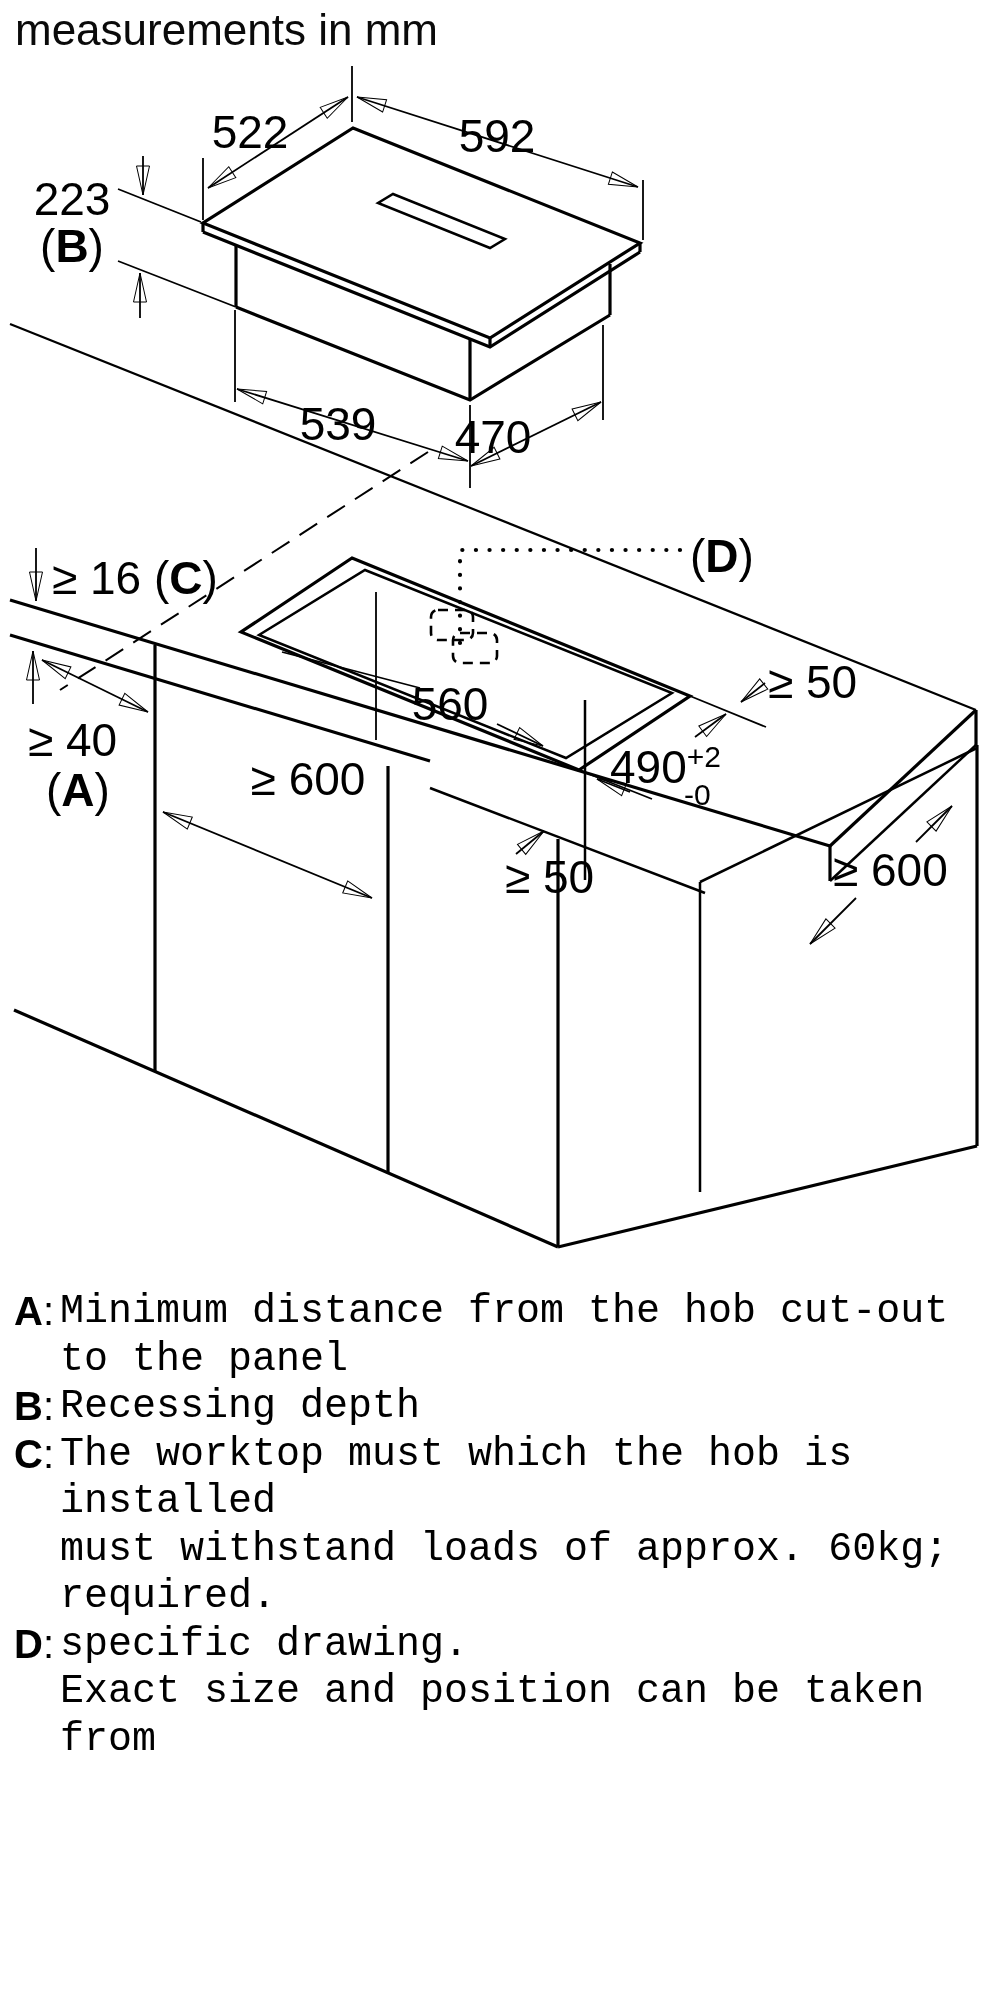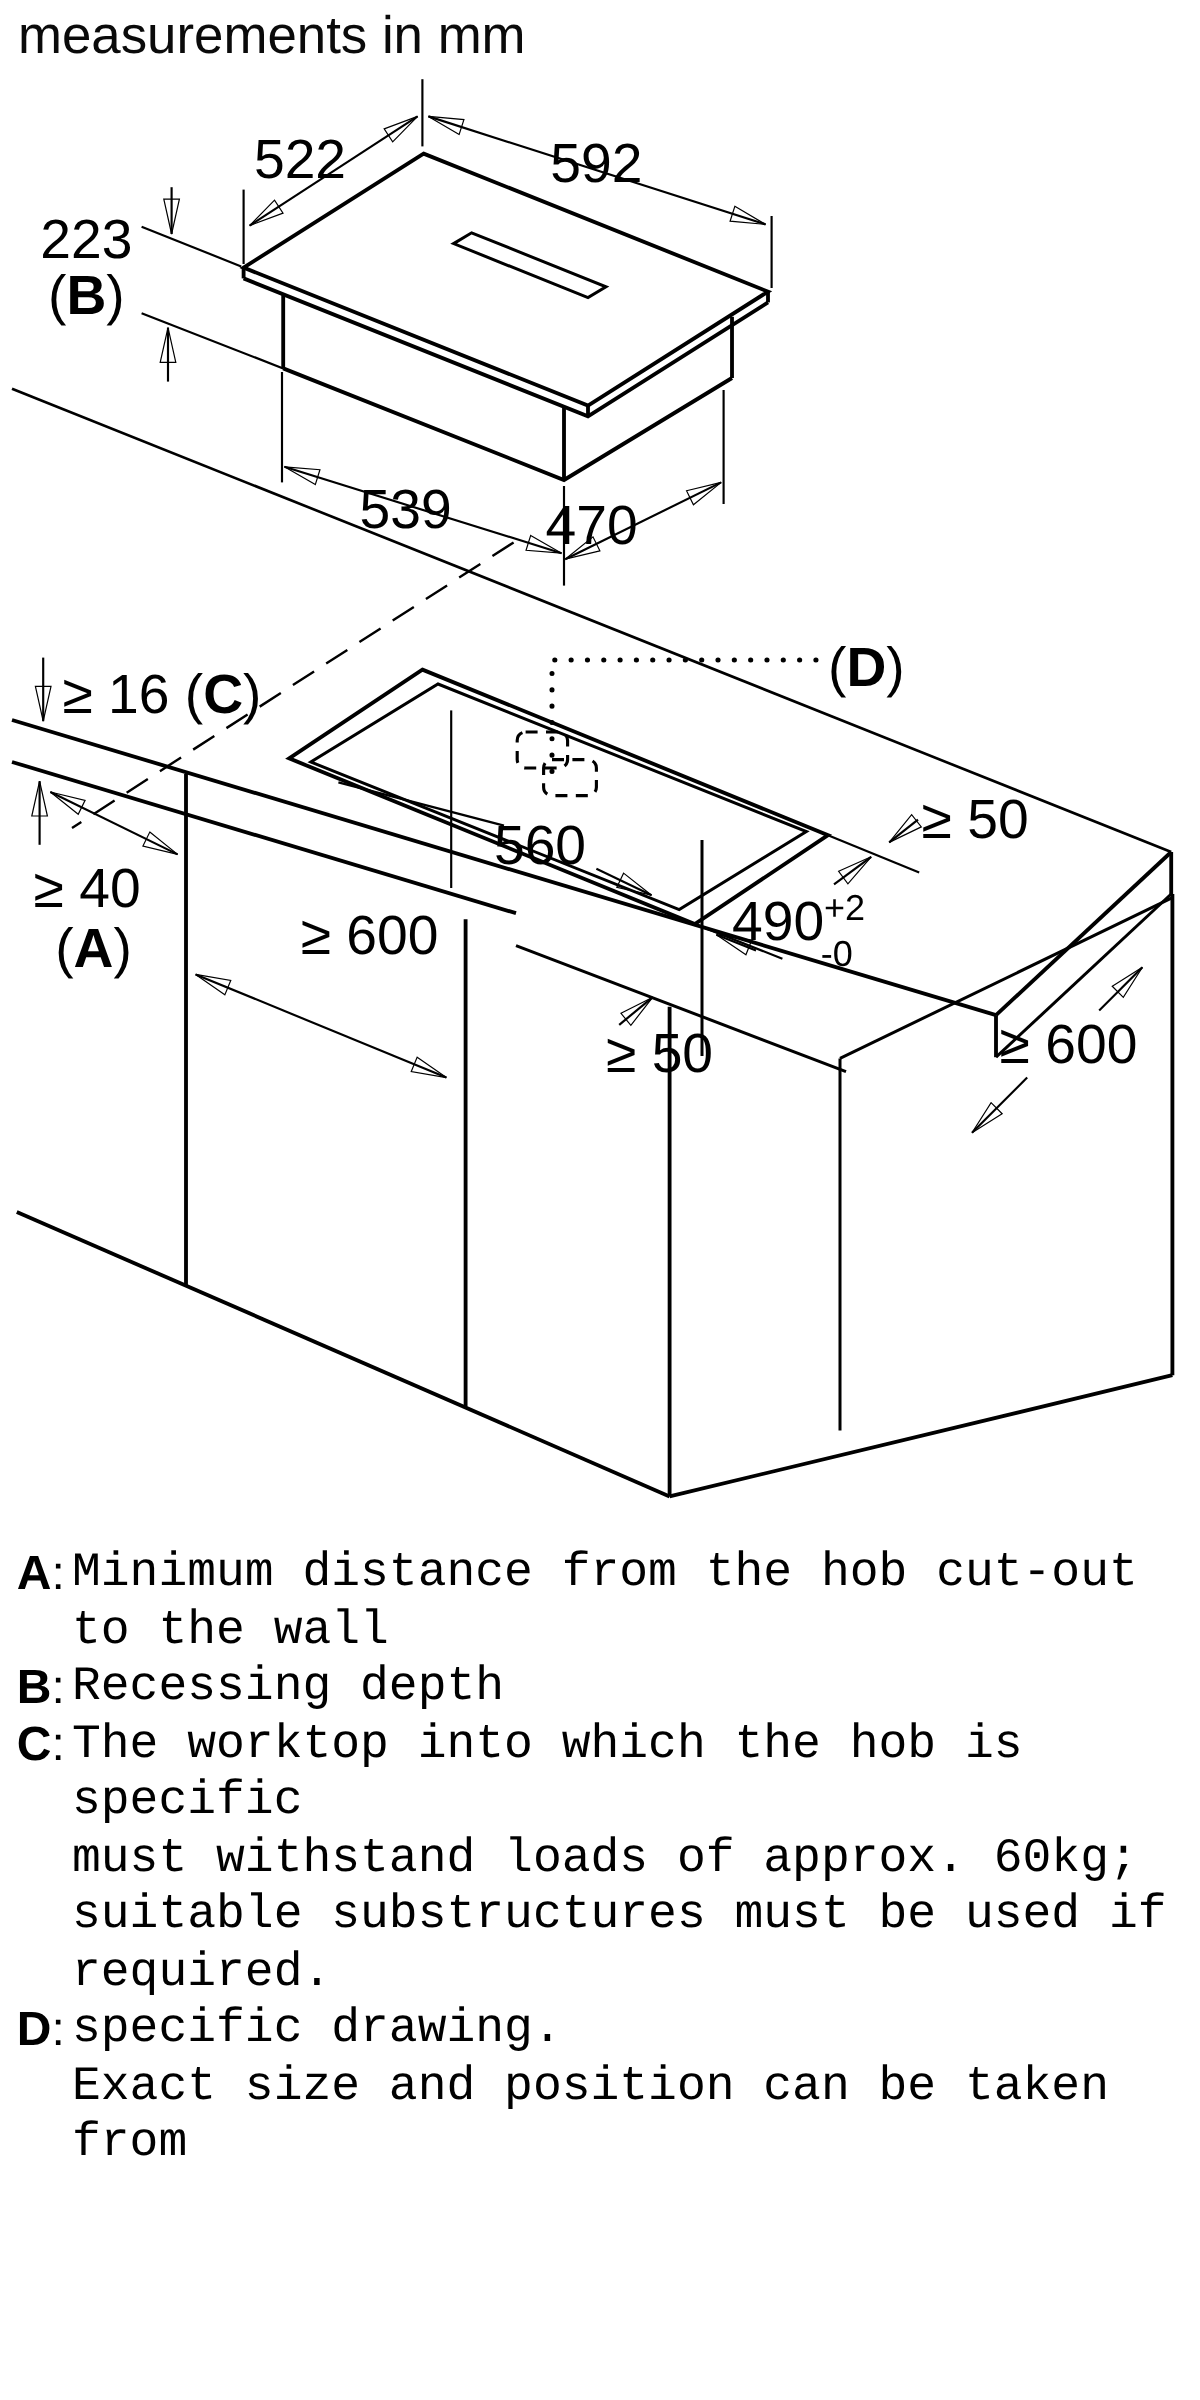--- a/index.html
+++ b/index.html
@@ -176,35 +176,34 @@
         <text x="308" y="795" text-anchor="middle">≥ 600</text>
       </g>
     </g>
   </svg>
 
   <div class="legend">
     <div class="entry">
       <div class="letter-col"><span class="lt">A</span><span>:</span></div>
       <div class="lines">
         <div>Minimum distance from the hob cut-out</div>
-        <div>to the wall</div>
+        <div>to the panel</div>
       </div>
     </div>
     <div class="entry">
       <div class="letter-col"><span class="lt">B</span><span>:</span></div>
       <div class="lines">
         <div>Recessing depth</div>
       </div>
     </div>
     <div class="entry">
       <div class="letter-col"><span class="lt">C</span><span>:</span></div>
       <div class="lines">
-        <div>The worktop into which the hob is specific</div>
+        <div>The worktop must which the hob is installed</div>
         <div>must withstand loads of approx. 60kg;</div>
-        <div>suitable substructures must be used if</div>
         <div>required.</div>
       </div>
     </div>
     <div class="entry">
       <div class="letter-col"><span class="lt">D</span><span>:</span></div>
       <div class="lines">
         <div>specific drawing.</div>
         <div>Exact size and position can be taken from</div>
       </div>
     </div>

